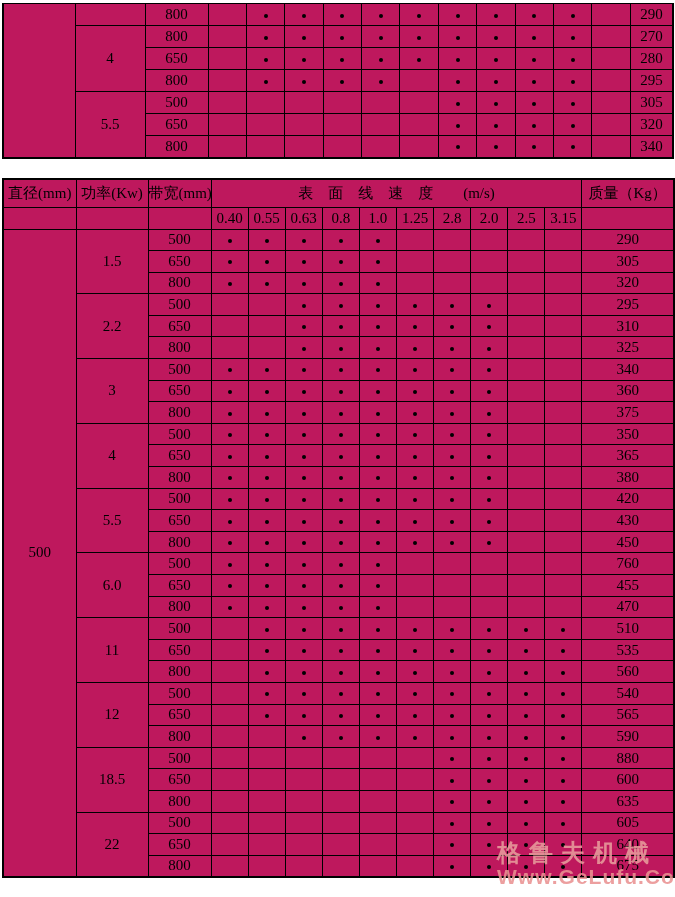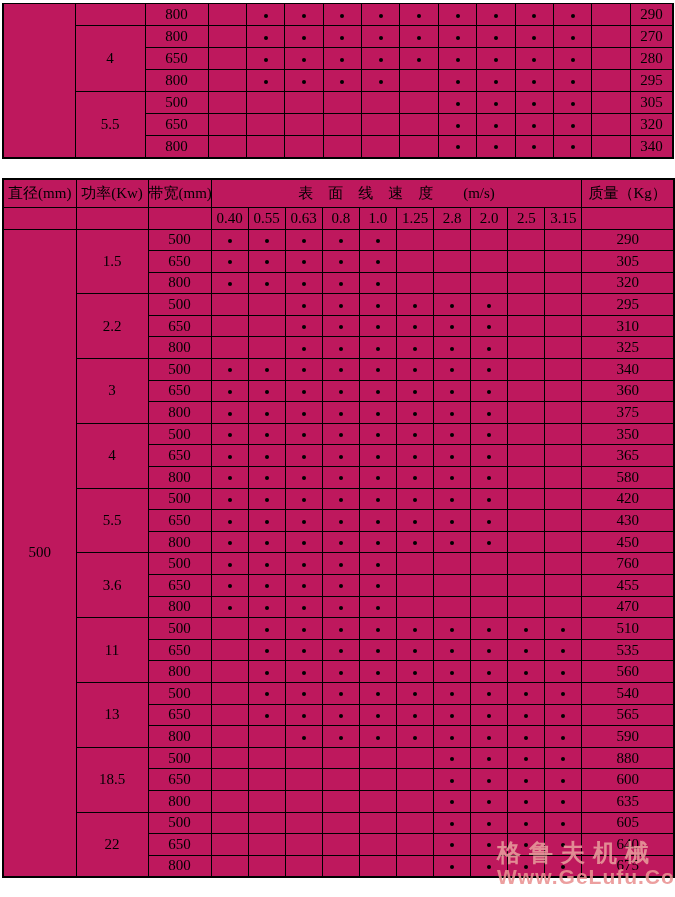--- a/index.html
+++ b/index.html
@@ -379,21 +379,21 @@
         <td><span class="dot"></span></td>
         <td><span class="dot"></span></td>
         <td><span class="dot"></span></td>
         <td><span class="dot"></span></td>
         <td><span class="dot"></span></td>
         <td><span class="dot"></span></td>
         <td><span class="dot"></span></td>
         <td><span class="dot"></span></td>
         <td></td>
         <td></td>
-        <td class="weight-cell">580</td>
+        <td class="weight-cell">380</td>
       </tr>
       <tr>
         <td rowspan="3">5.5</td>
         <td>500</td>
         <td><span class="dot"></span></td>
         <td><span class="dot"></span></td>
         <td><span class="dot"></span></td>
         <td><span class="dot"></span></td>
         <td><span class="dot"></span></td>
         <td><span class="dot"></span></td>
@@ -425,21 +425,21 @@
         <td><span class="dot"></span></td>
         <td><span class="dot"></span></td>
         <td><span class="dot"></span></td>
         <td><span class="dot"></span></td>
         <td><span class="dot"></span></td>
         <td></td>
         <td></td>
         <td class="weight-cell">450</td>
       </tr>
       <tr>
-        <td rowspan="3">3.6</td>
+        <td rowspan="3">6.0</td>
         <td>500</td>
         <td><span class="dot"></span></td>
         <td><span class="dot"></span></td>
         <td><span class="dot"></span></td>
         <td><span class="dot"></span></td>
         <td><span class="dot"></span></td>
         <td></td>
         <td></td>
         <td></td>
         <td></td>
@@ -511,21 +511,21 @@
         <td><span class="dot"></span></td>
         <td><span class="dot"></span></td>
         <td><span class="dot"></span></td>
         <td><span class="dot"></span></td>
         <td><span class="dot"></span></td>
         <td><span class="dot"></span></td>
         <td><span class="dot"></span></td>
         <td class="weight-cell">560</td>
       </tr>
       <tr>
-        <td rowspan="3">13</td>
+        <td rowspan="3">12</td>
         <td>500</td>
         <td></td>
         <td><span class="dot"></span></td>
         <td><span class="dot"></span></td>
         <td><span class="dot"></span></td>
         <td><span class="dot"></span></td>
         <td><span class="dot"></span></td>
         <td><span class="dot"></span></td>
         <td><span class="dot"></span></td>
         <td><span class="dot"></span></td>

